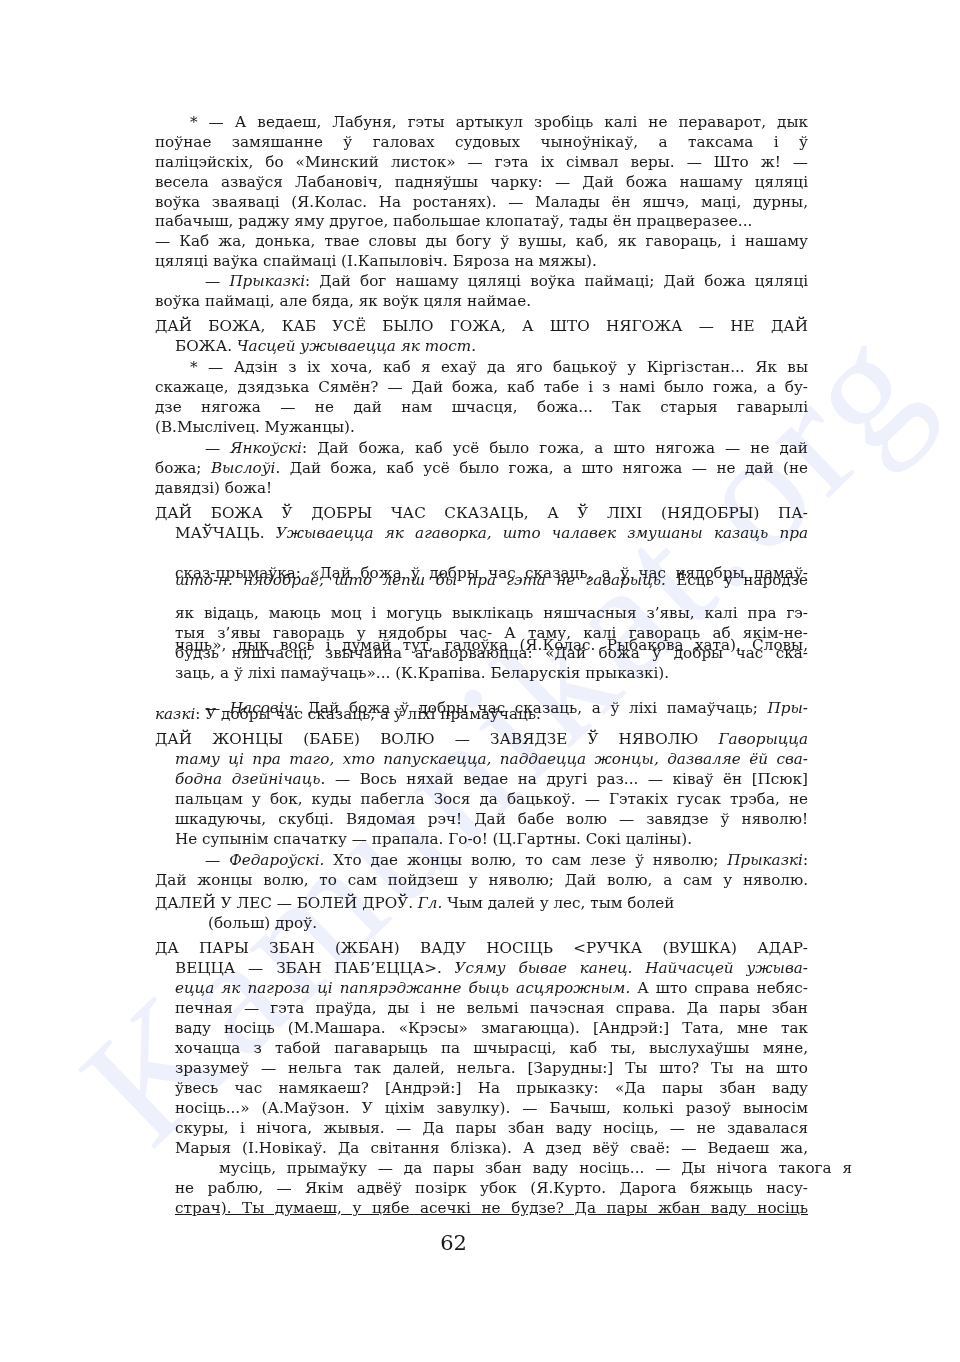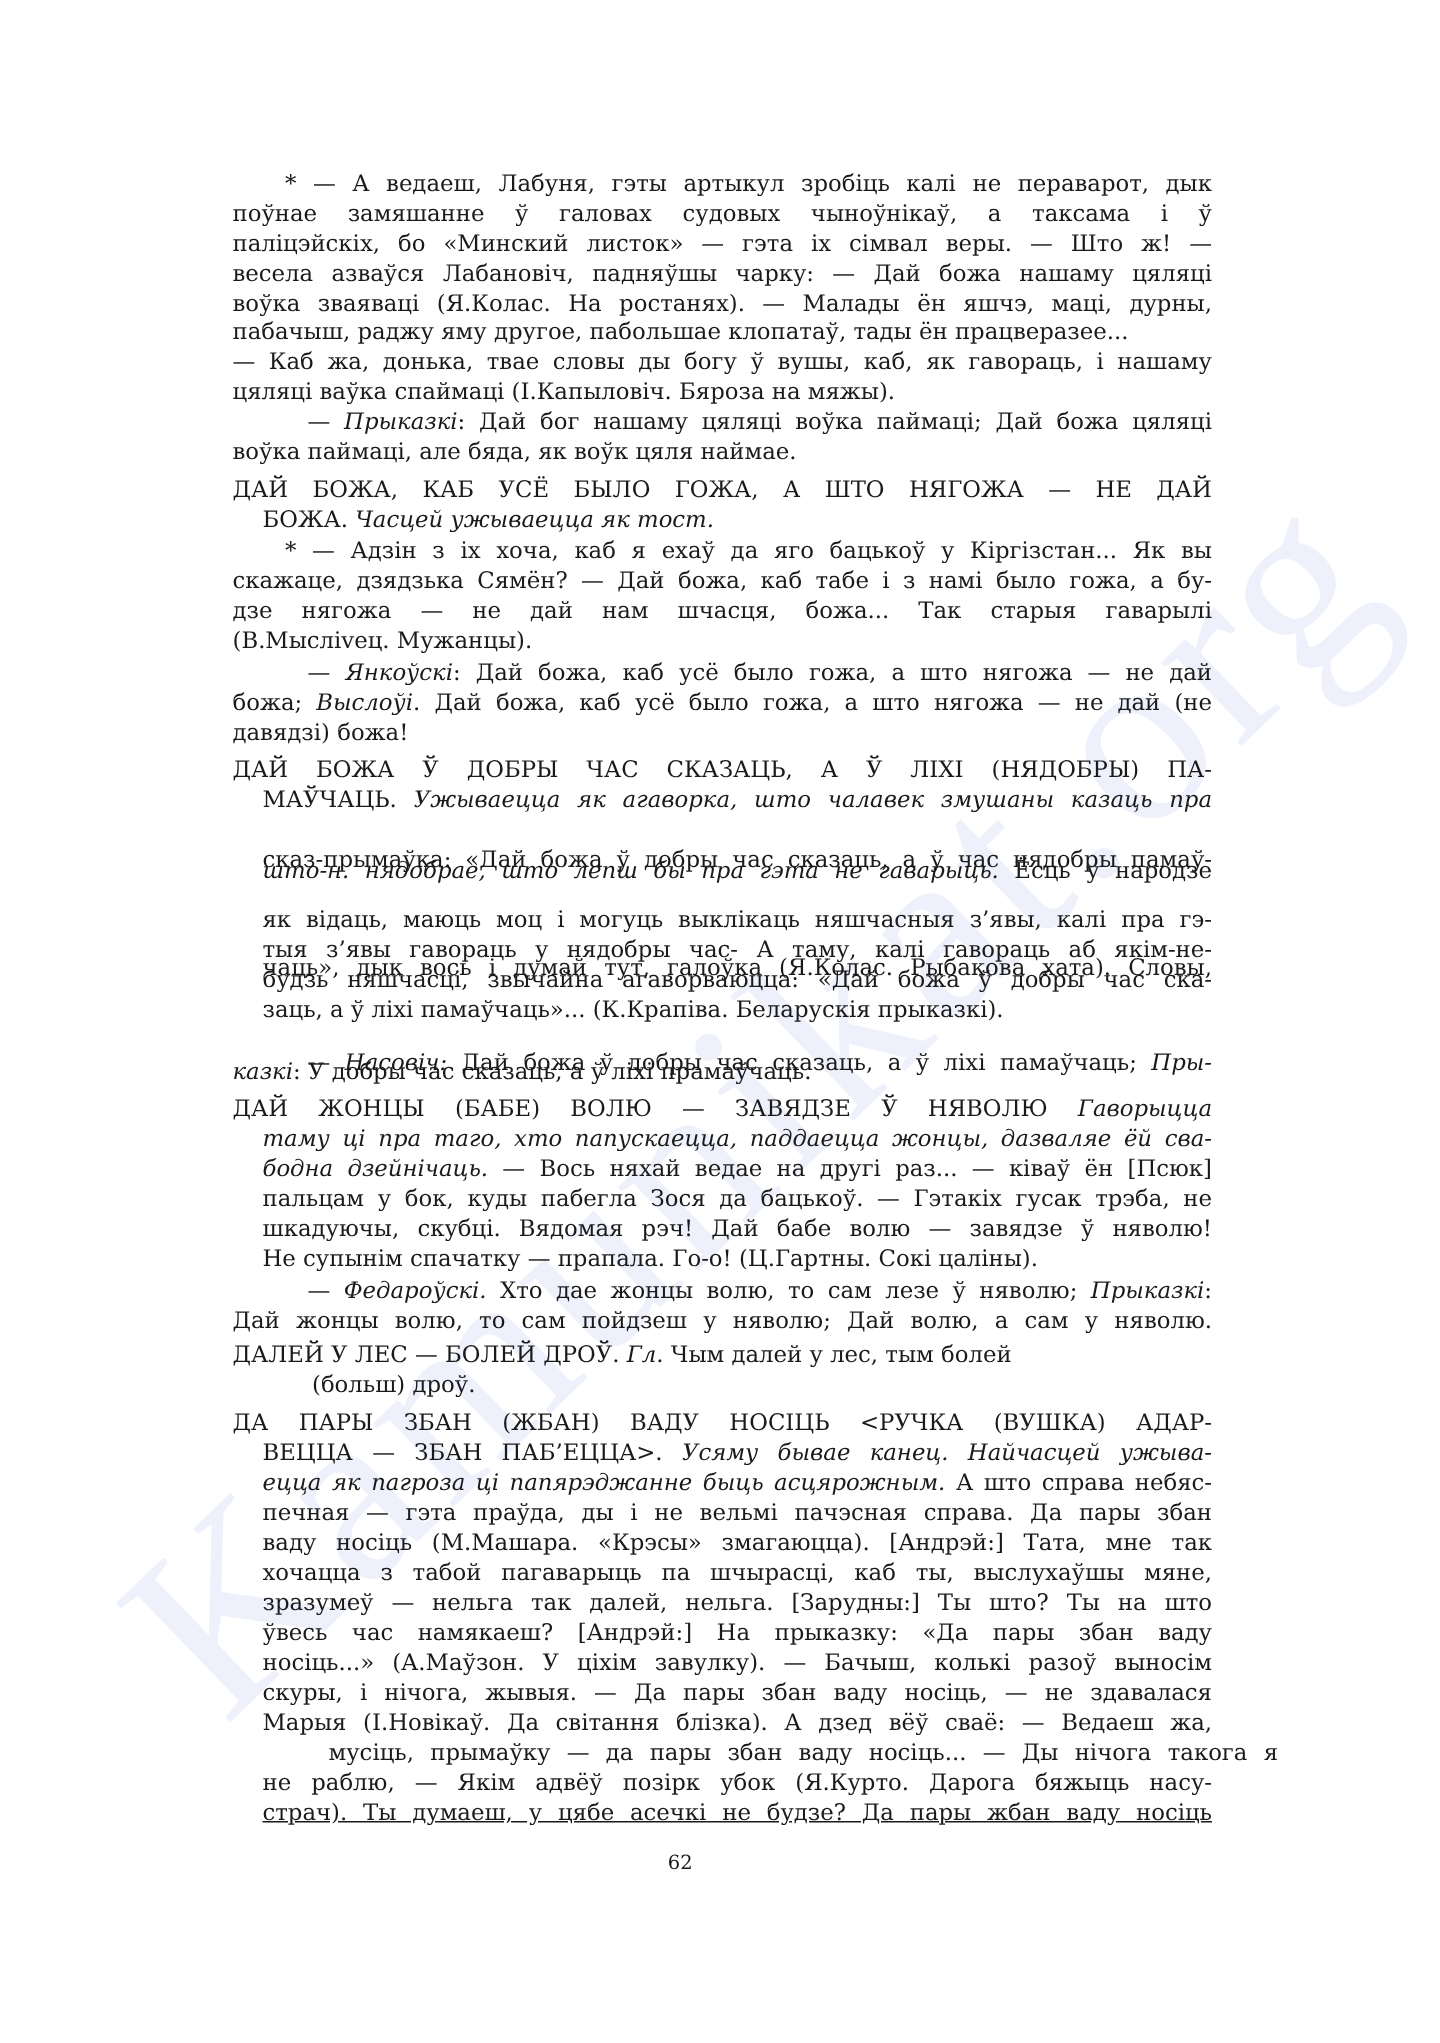--- a/index.html
+++ b/index.html
@@ -21,21 +21,21 @@
     font-size: 15.2px; line-height: 20px; white-space: nowrap;
     text-align: justify; text-align-last: justify;
   }
   .line.last { text-align-last: left; }
   .line.hang { left: 175px; width: 633px; }
   .line.ind-star { left: 190px; width: 618px; }
   .line.ind-dash { left: 205px; width: 603px; }
   .i { font-style: italic; }
   .page-number {
     position: absolute; left: 0; width: 907px; top: 1233px; text-align: center;
-    font-size: 13px; line-height: 20px;
+    font-size: 21px; line-height: 20px;
   }
 </style>
 </head>
 <body>
 
 <div class="watermark">Kamunikat.org</div>
 
 <div class="page">
   <div id="text-body">
       <div class="line ind-star" style="top: 112px;"><span>* — А ведаеш, Лабуня, гэты артыкул зробіць калі не пераварот, дык</span></div>

